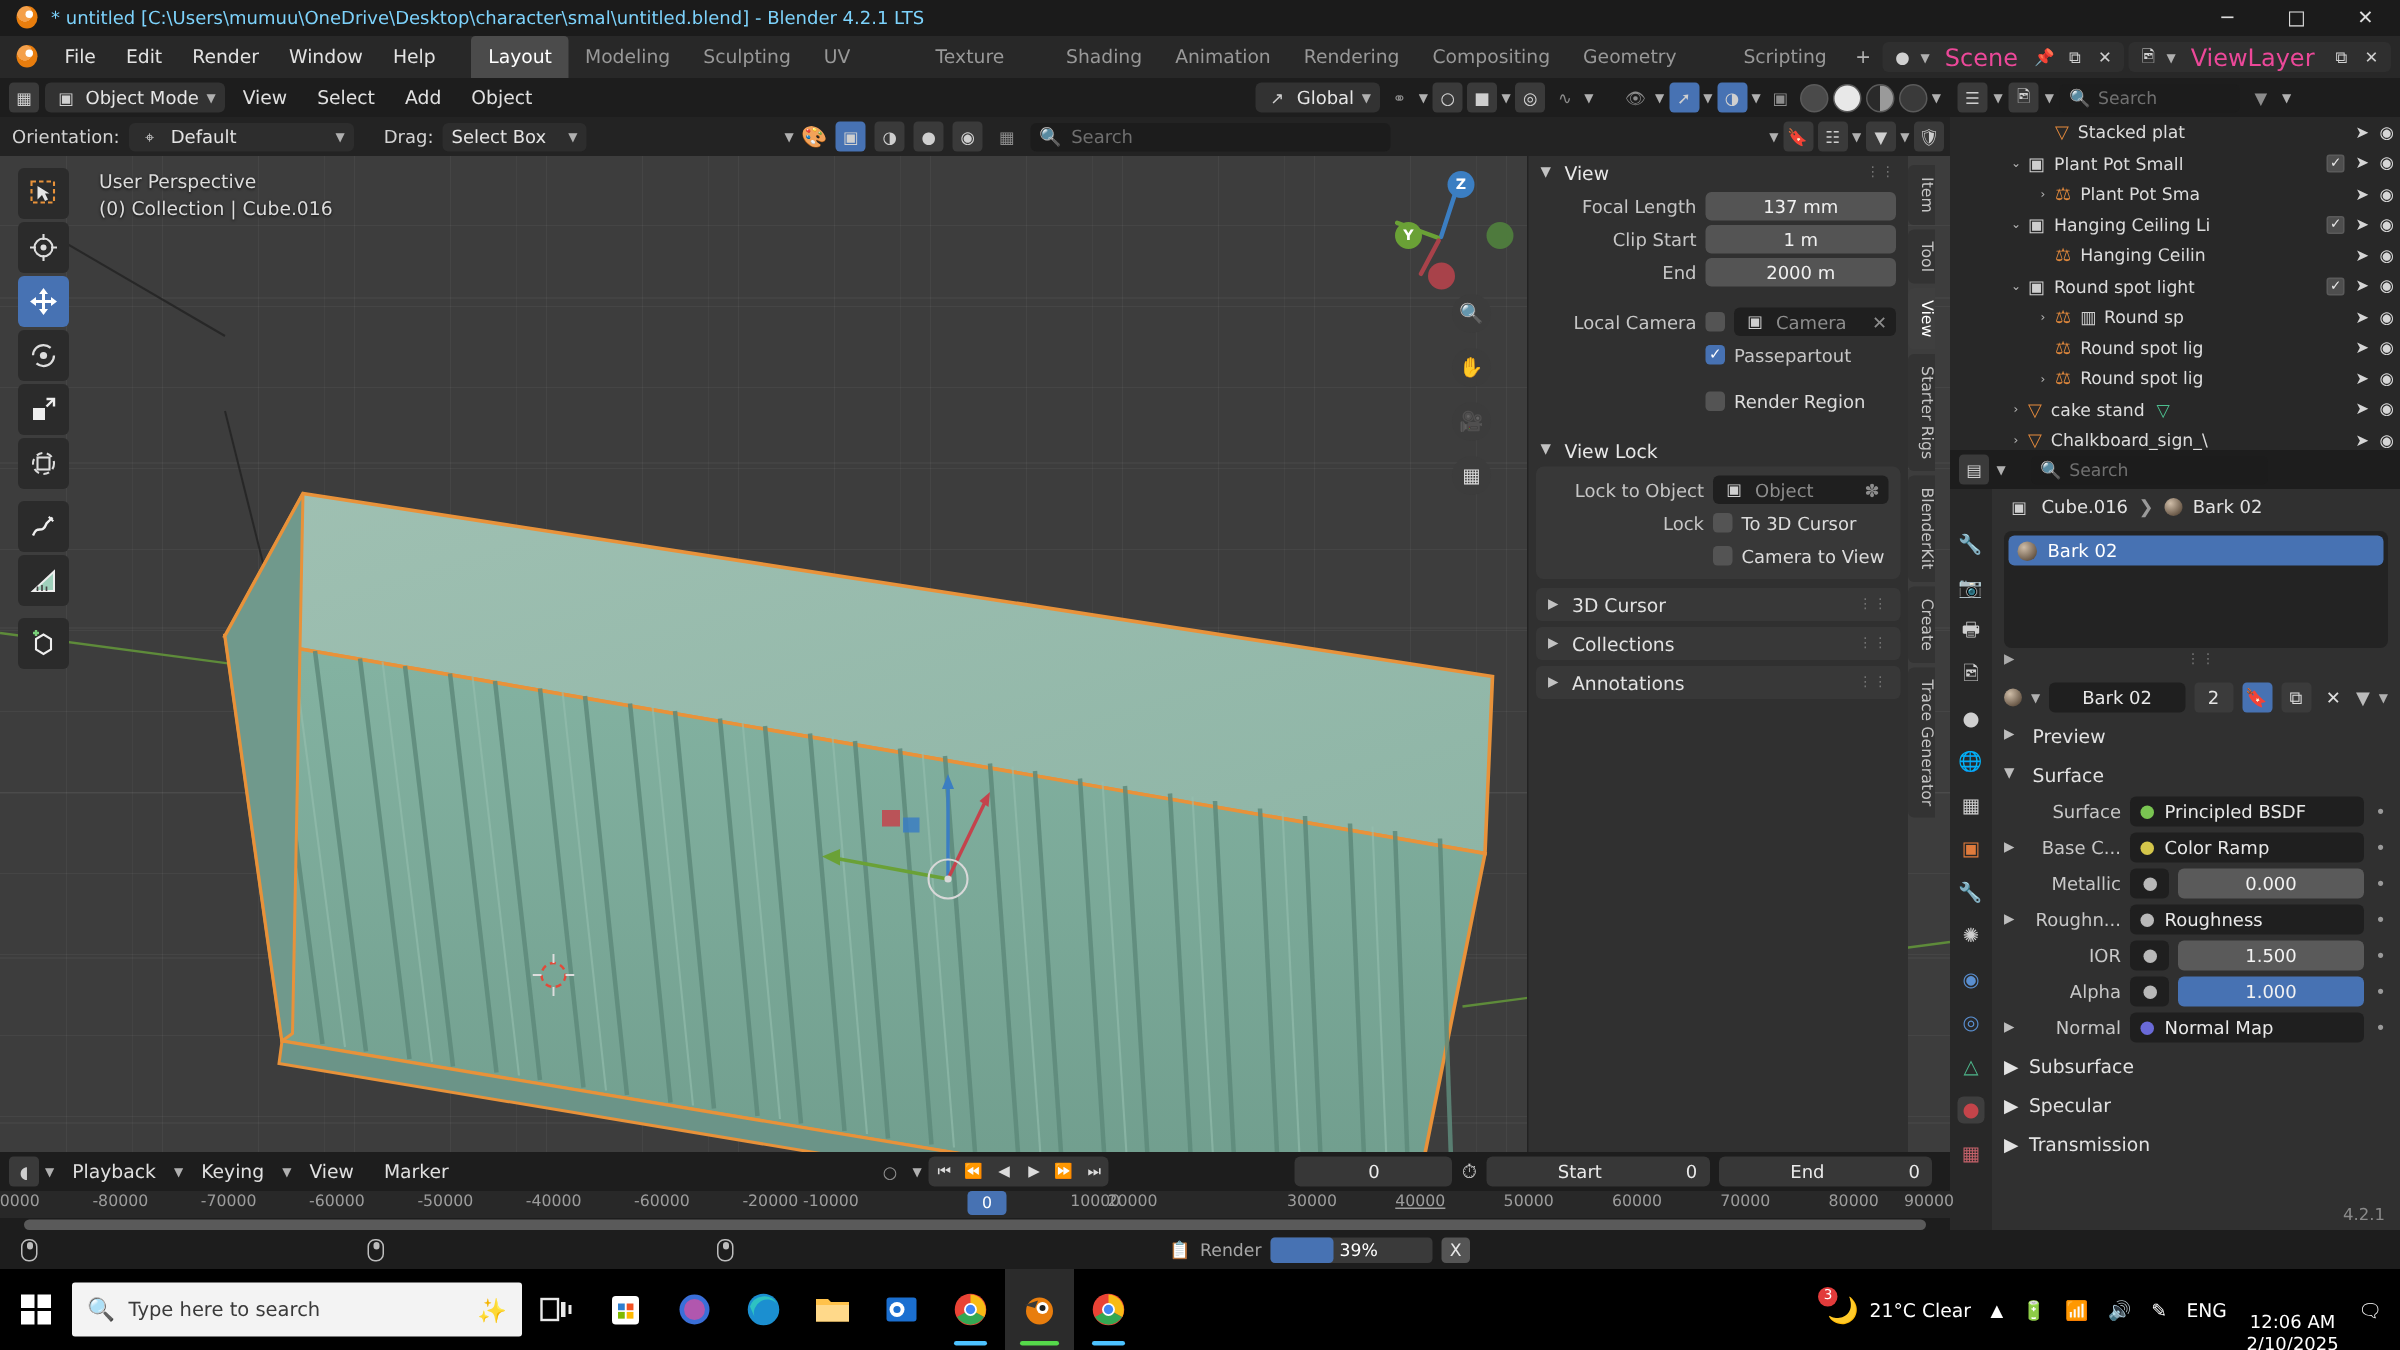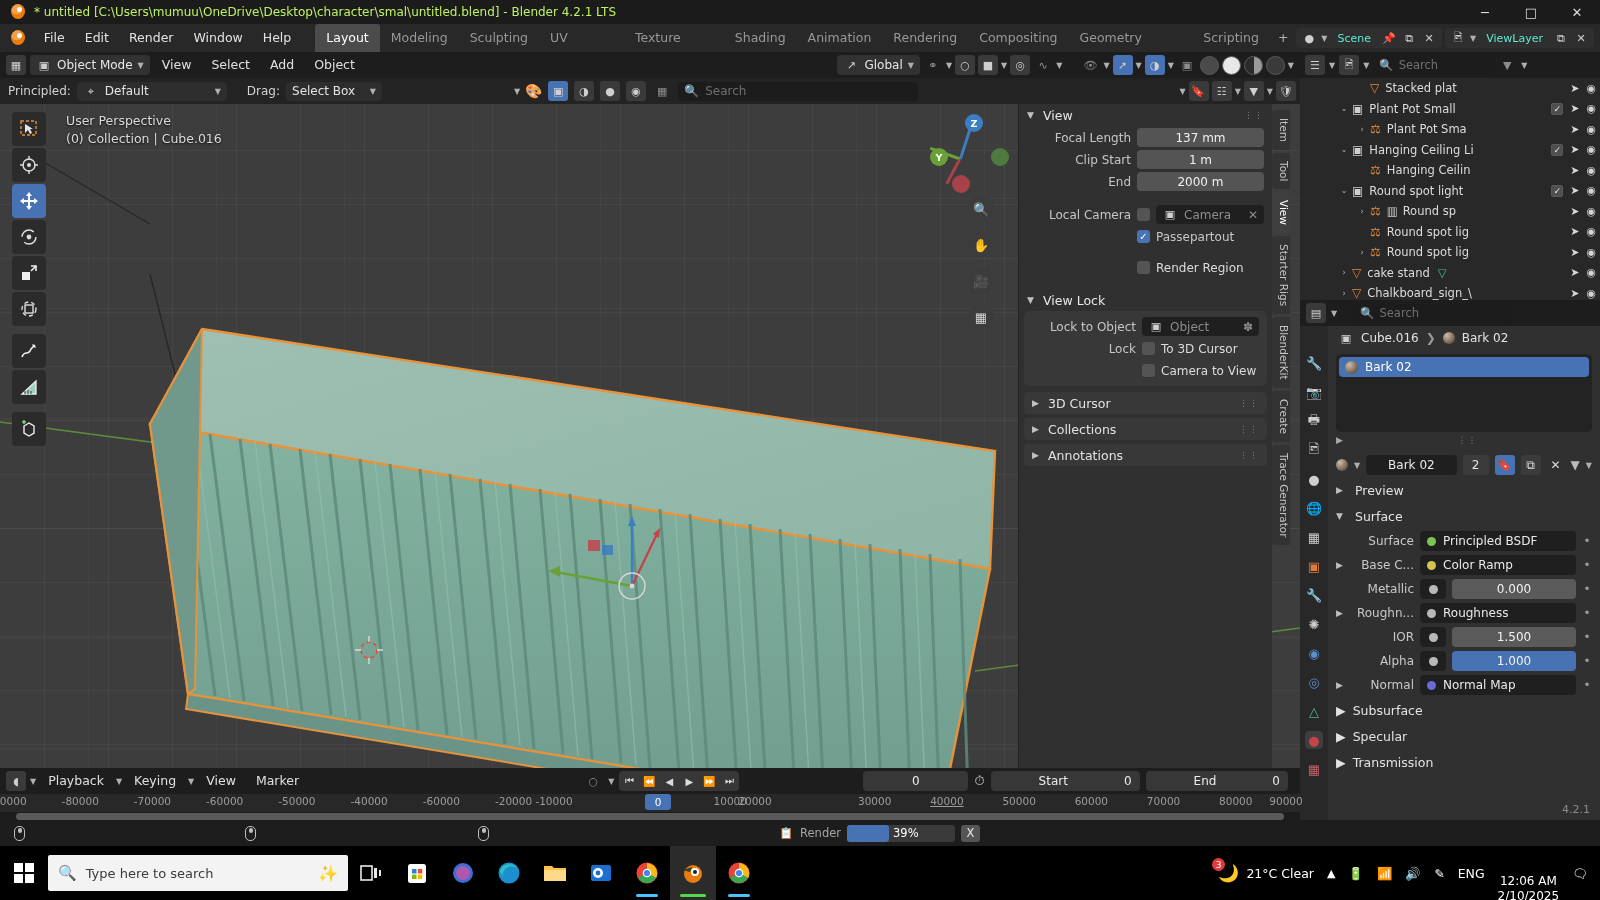--- a/index.html
+++ b/index.html
@@ -3,21 +3,21 @@
 <meta charset="utf-8">
 <style>
   * { box-sizing: border-box; margin:0; padding:0; }
   html,body { width:1600px; height:900px; overflow:hidden; background:#1d1d1d;
     font-family:"DejaVu Sans","Liberation Sans",sans-serif; }
   body { position:relative; font-size:12.5px; color:#e5e5e5; }
 
   
   #titlebar { position:absolute; left:0; top:0; width:1600px; height:24px; background:#1b1b1b;
     display:flex; align-items:center; }
-  #titlebar .ttext { font-size:12px; color:#bef264; white-space:nowrap; }
+  #titlebar .ttext { font-size:12px; color:#7dd3fc; white-space:nowrap; }
   #winbtns { position:absolute; right:0; top:0; height:24px; display:flex; }
   #winbtns div { width:46px; height:24px; display:flex; align-items:center; justify-content:center;
     color:#dcdcdc; font-size:13px; }
 
   
   #topbar { position:absolute; left:0; top:24px; width:1600px; height:28px; background:#282828;
     display:flex; align-items:center; }
   .blendicon { width:20px; height:20px; margin-left:8px; margin-right:6px; position:relative; }
   .blendicon i { position:absolute; left:3px; top:2px; width:14px; height:15px; border-radius:50%;
      background:radial-gradient(circle at 40% 35%, #f4a04a 0 40%, #e87d0d 41% 100%); }
@@ -25,21 +25,21 @@
      border-radius:50%; background:#fff; }
   .menu-item { padding:0 10px; height:28px; line-height:28px; font-size:12.5px; color:#e2e2e2; }
   .wstabs { display:flex; align-items:center; margin-left:14px; height:28px; }
   .wstab { padding:0 11px; height:28px; line-height:28px; font-size:12.5px; color:#989898; }
   .wstab.active { background:#4b4b4b; color:#ffffff; border-radius:3px 3px 0 0; }
   .wstab.plus { color:#b4b4b4; padding:0 8px; }
 
   .sceneblock { display:flex; align-items:center; margin-left:auto; margin-right:6px; gap:3px; }
   .ctlbox { background:#2f2f2f; border-radius:4px; height:20px; display:flex; align-items:center;
     padding:0 5px; gap:4px; }
-  .fieldtxt { font-size:11px; color:#5eead4; padding:0 6px; }
+  .fieldtxt { font-size:16px; color:#ec4899; padding:0 6px; }
   .sqicon { width:16px; height:14px; display:inline-flex; align-items:center; justify-content:center;
     font-size:11px; color:#d0d0d0; }
   .caret { font-size:8px; color:#b0b0b0; }
   .btnflat { width:20px; height:20px; background:#3a3a3a; border-radius:3px; display:flex;
     align-items:center; justify-content:center; color:#cfcfcf; font-size:11px; }
   .btnflat.ghost { background:transparent; color:#8c8c8c; }
 
   
   #vpheader { position:absolute; left:0; top:52px; width:1300px; height:26px; background:#1d1d1d;
     display:flex; align-items:center; padding-left:6px; gap:4px; }
@@ -312,21 +312,21 @@
     <div class="btnflat ghost">▣</div>
     <div class="shadeball" style="background:#4a4a4a"></div>
     <div class="shadeball" style="background:#e8e8e8"></div>
     <div class="shadeball" style="background:linear-gradient(90deg,#2a2a2a 50%,#9a9a9a 50%)"></div>
     <div class="shadeball" style="background:#3a3a3a"></div>
     <span class="caret">▼</span>
   </div>
 </div>
 
 <div id="toolsettings">
-  <span>Principled:</span>
+  <span>Orientation:</span>
   <div class="tsfield" style="width:150px">
     <span class="sqicon">⌖</span>
     <span>Default</span>
     <span class="caret" style="margin-left:auto">▼</span>
   </div>
   <span style="margin-left:14px">Drag:</span>
   <div class="tsfield" style="width:96px">
     <span>Select Box</span>
     <span class="caret" style="margin-left:auto">▼</span>
   </div>

